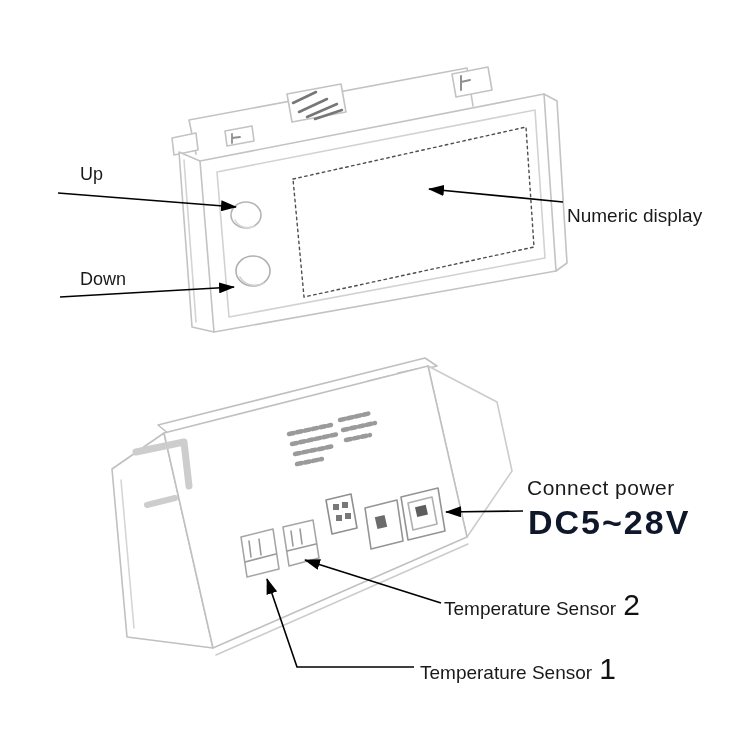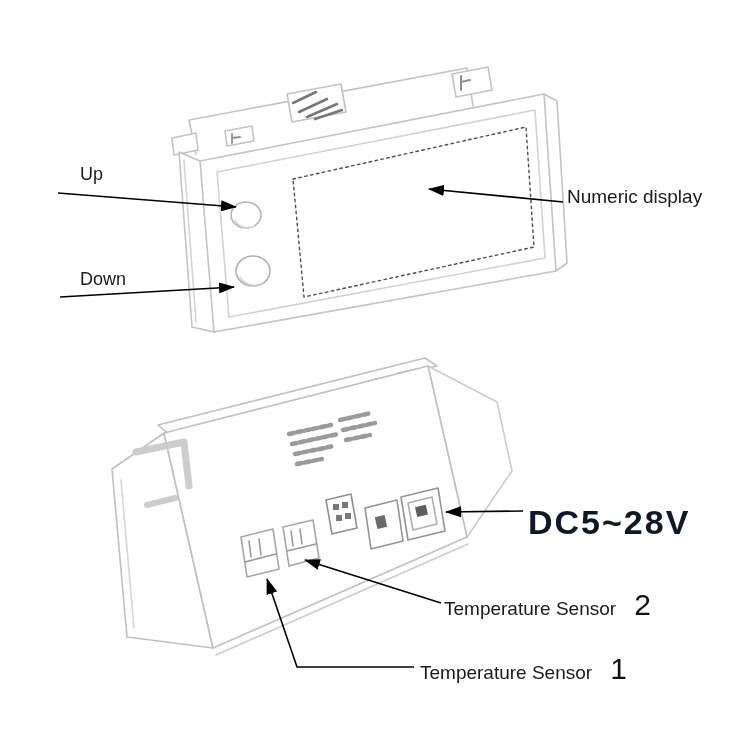--- a/index.html
+++ b/index.html
@@ -7,25 +7,25 @@
     position:relative; width:726px; height:750px; background:#ffffff;
     overflow:hidden; font-family:"Liberation Sans", sans-serif;padding-left:8px;
   }
   svg.art { position:absolute; left:0; top:0; width:750px; height:750px; }
   .label {
     position:absolute; color:#1a1a1a; white-space:nowrap;
     font-family:"Liberation Sans", sans-serif; line-height:1.15;
   }
   .label-up        { left:80px;  top:164px; font-size:18px; }
   .label-down      { left:80px;  top:269px; font-size:18px; }
-  .label-numeric   { left:567px; top:186px; font-size:19px; }
+  .label-numeric   { left:567px; top:205px; font-size:19px; }
   .label-power     { left:527px; top:476px; font-size:21px; letter-spacing:0.5px; }
   .power-spec      { left:528px; top:503px; font-size:34px; font-weight:bold;
                      color:#0f172a; letter-spacing:2px; }
-  .label-sensor    { display:flex; align-items:baseline; gap:18px; font-size:19px; }
+  .label-sensor    { display:flex; align-items:baseline; gap:7px; font-size:19px; }
   .label-sensor2   { left:444px; top:590px; }
   .label-sensor1   { left:420px; top:654px; }
   .big-num         { font-size:30px; line-height:1; color:#111; }
 </style>
 </head>
 <body>
 
 <div class="canvas">
 
   <svg class="art" viewBox="0 0 750 750">
@@ -139,20 +139,21 @@
       <path d="M414,667 L297,667 L267,579" marker-end="url(#arrow)"></path>
     </g>
   </svg>
 
   <div class="label label-up">Up</div>
 
   <div class="label label-down">Down</div>
 
   <div class="label label-numeric">Numeric display</div>
 
+  <div class="label label-power">Connect power</div>
 
   <div class="label power-spec">DC5~28V</div>
 
   <div class="label label-sensor label-sensor2">
     <span>Temperature Sensor</span>
     <span class="big-num">2</span>
   </div>
 
   <div class="label label-sensor label-sensor1">
     <span>Temperature Sensor</span>

